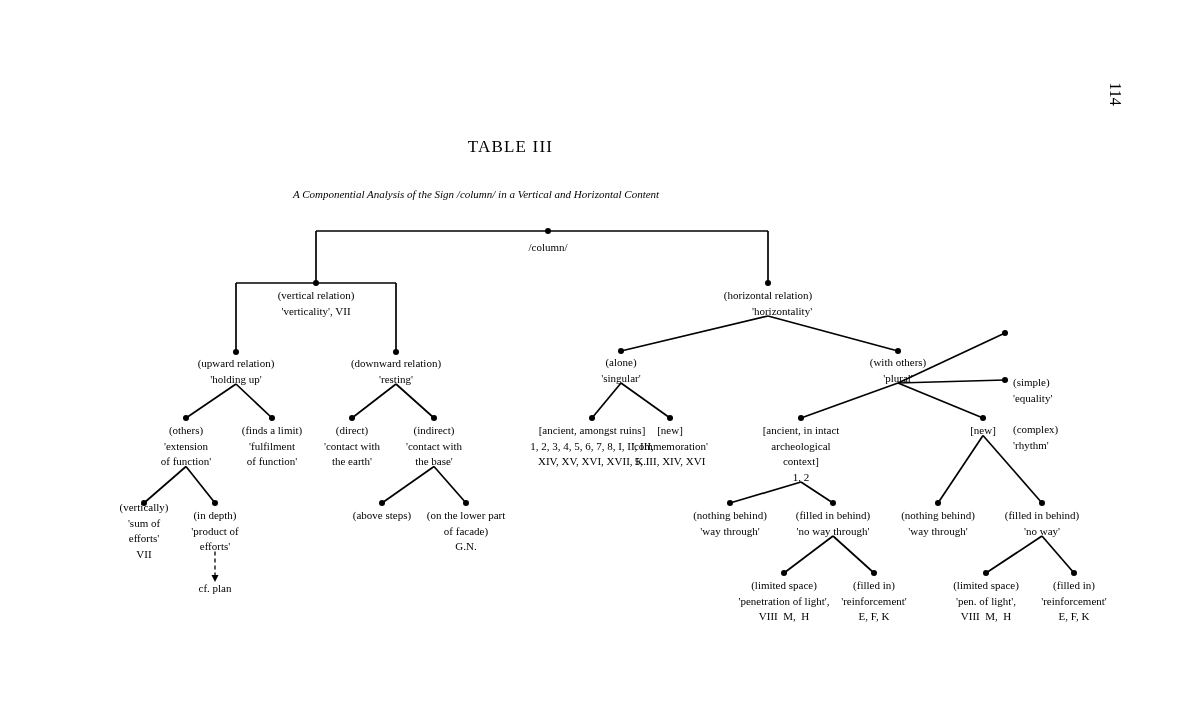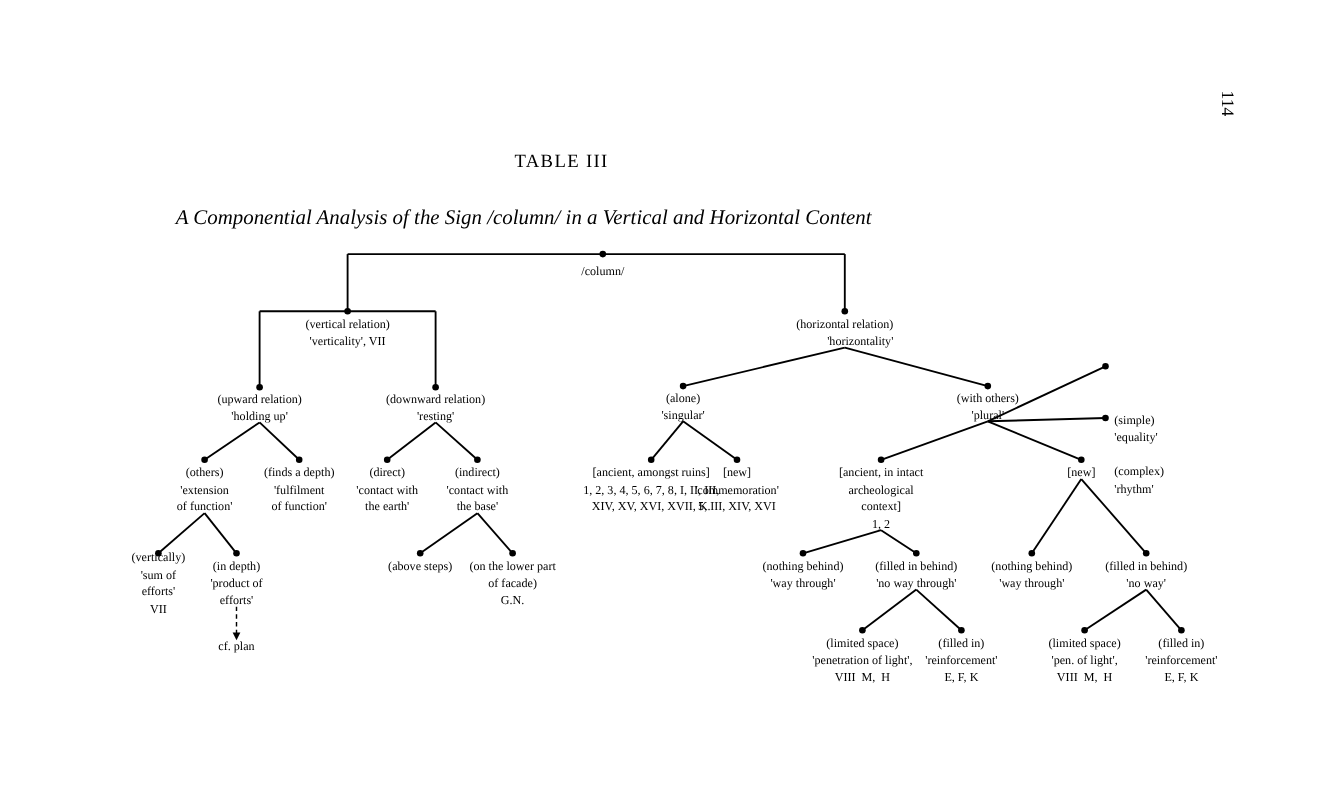--- a/index.html
+++ b/index.html
@@ -25,21 +25,21 @@
     font-size: 17px;
     letter-spacing: 1.2px;
     font-weight: 400;
   }
   #table-caption {
     position: absolute;
     top: 188px;
     left: 0;
     width: 952px;
     text-align: center;
-    font-size: 19px;
+    font-size: 11px;
     font-style: italic;
     font-weight: 400;
   }
   #page-number {
     position: absolute;
     left: 1095px;
     top: 85px;
     width: 40px;
     text-align: center;
     font-size: 16px;
@@ -148,21 +148,21 @@
       <div class="node-label lbl-left" style="left: 1013px; top: 327px; transform: none;">(simple)
 'equality'</div>
       <div class="dot" style="left: 1005px; top: 380px;"></div>
       <div class="node-label lbl-left" style="left: 1013px; top: 374px; transform: none;">(complex)
 'rhythm'</div>
       <div class="dot" style="left: 186px; top: 418px;"></div>
       <div class="node-label" style="left: 186px; top: 423px;">(others)
 'extension
 of function'</div>
       <div class="dot" style="left: 272px; top: 418px;"></div>
-      <div class="node-label" style="left: 272px; top: 423px;">(finds a depth)
+      <div class="node-label" style="left: 272px; top: 423px;">(finds a limit)
 'fulfilment
 of function'</div>
       <div class="dot" style="left: 352px; top: 418px;"></div>
       <div class="node-label" style="left: 352px; top: 423px;">(direct)
 'contact with
 the earth'</div>
       <div class="dot" style="left: 434px; top: 418px;"></div>
       <div class="node-label" style="left: 434px; top: 423px;">(indirect)
 'contact with
 the base'</div>

